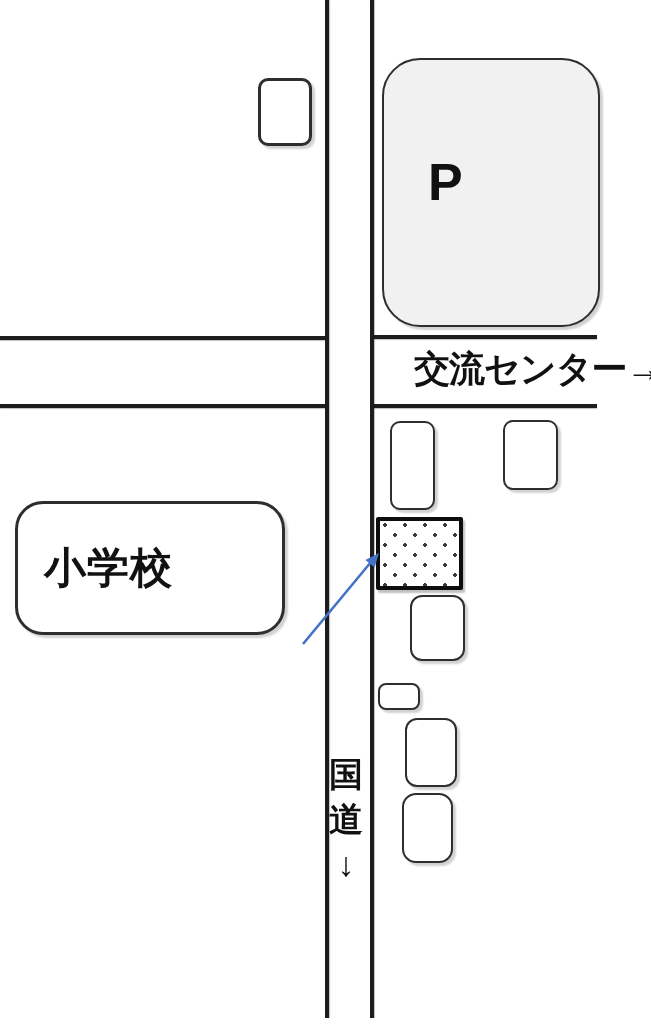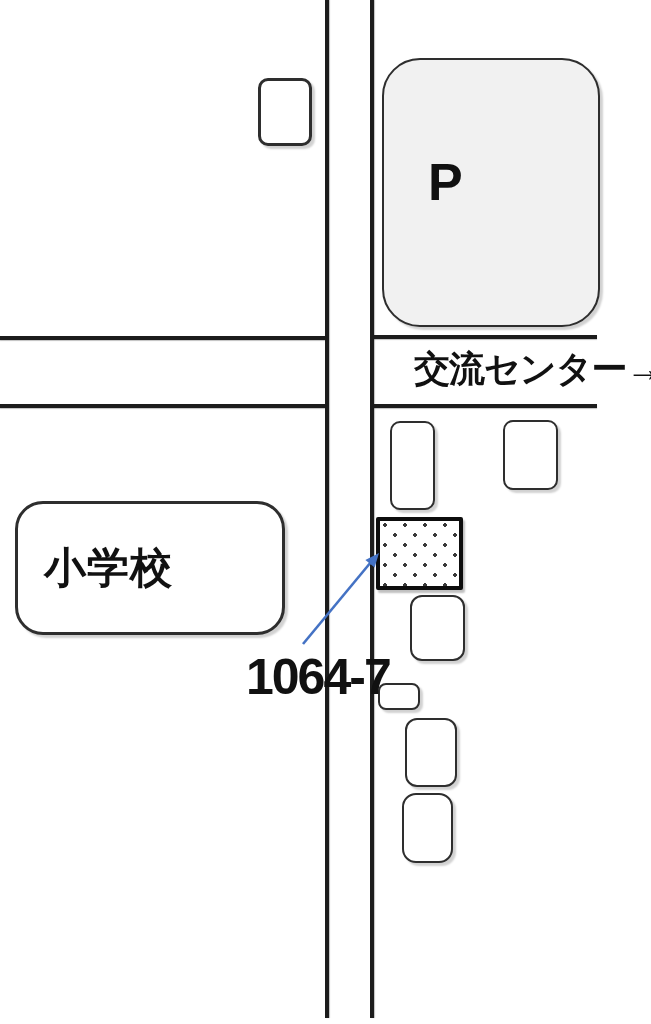--- a/index.html
+++ b/index.html
@@ -79,21 +79,21 @@
   <div class="bld" style="left:378px;top:683px;width:42px;height:27px;border-width:2.5px;border-radius:8px;z-index:1;"></div>
   <div class="bld" style="left:405px;top:718px;width:52px;height:69px;border-width:2.5px;border-radius:12px;"></div>
   <div class="bld" style="left:402px;top:793px;width:51px;height:70px;border-width:2.5px;border-radius:14px;"></div>
 
   <div class="bld school">
     <span class="school-label">小学校</span>
   </div>
 
   <div class="lbl lbl-center">交流センター→</div>
 
-  <div class="lbl lbl-lot">1064-7</div>
 
+  <div class="lbl lbl-route">国道↓</div>
 
   <svg class="arrow-layer" viewBox="0 0 651 1024" xmlns="http://www.w3.org/2000/svg">
     <line x1="303" y1="644" x2="371" y2="562" stroke="var(--pointer-blue)" stroke-width="2.6"></line>
     <polygon points="379,553 374.6,567.6 365.4,559.9" fill="var(--pointer-blue)"></polygon>
   </svg>
 
 </div>
 
 </body></html>

